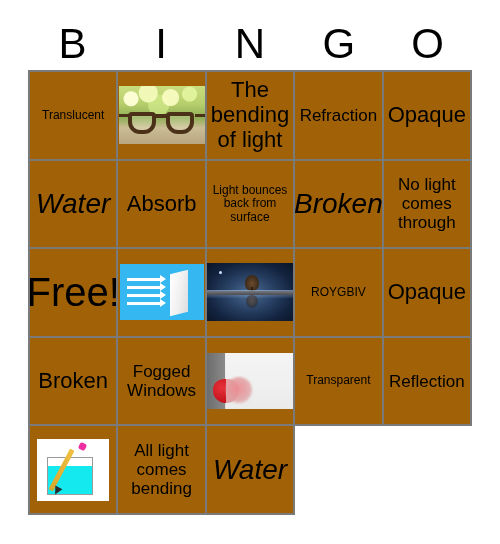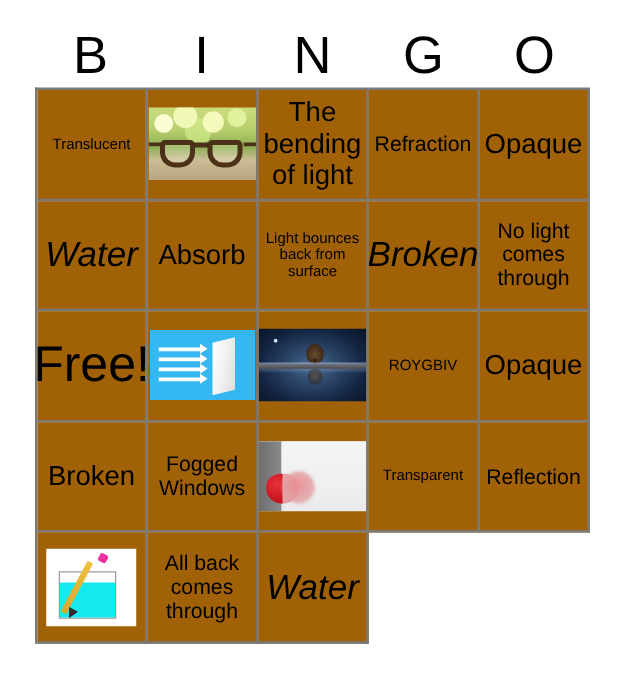--- a/index.html
+++ b/index.html
@@ -448,20 +448,20 @@
           <div class="pic pic-pencil">
             <div class="glass"></div>
             <div class="water"></div>
             <div class="lead"></div>
             <div class="tip"></div>
             <div class="eraser"></div>
           </div>
         </div>
       </div>
       <div class="cell fs-sm">
-        <div class="cell-text">All back comes through</div>
+        <div class="cell-text">All light comes bending</div>
       </div>
       <div class="cell fs-lg">
         <div class="cell-text">Water</div>
       </div>
     </div>
 
 </div>
 
 </body></html>

